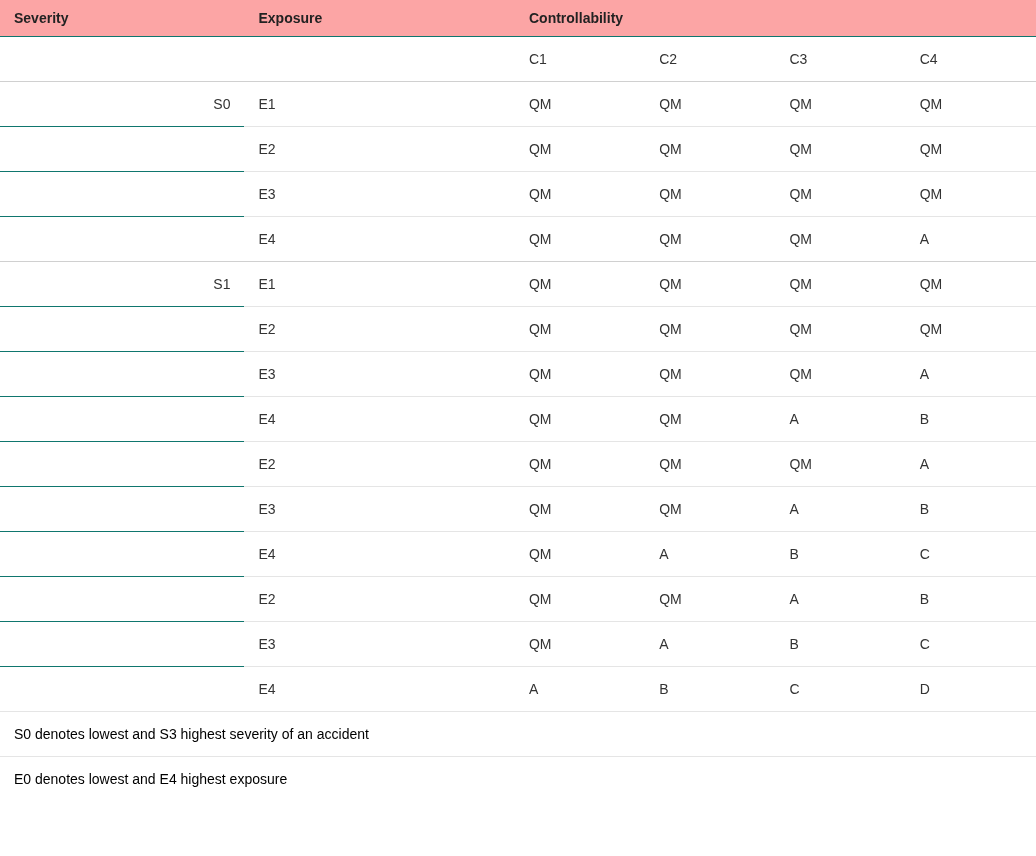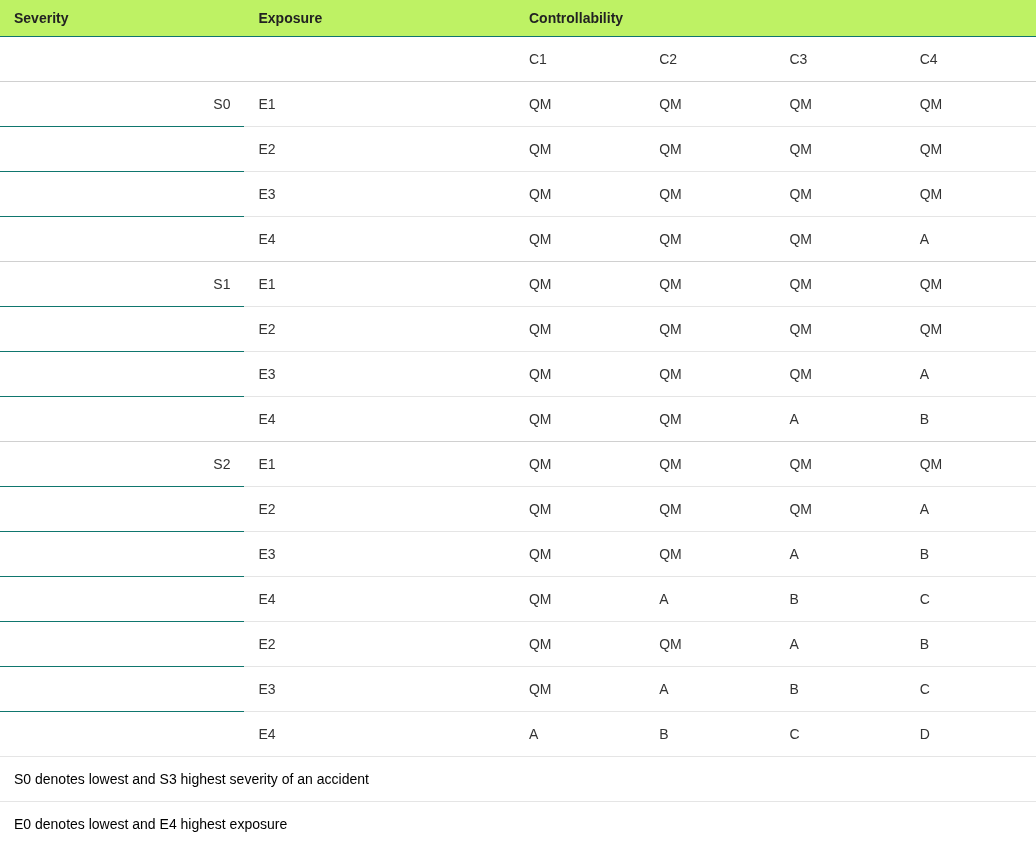--- a/index.html
+++ b/index.html
@@ -9,21 +9,21 @@
     color: #222;
     background: #fff;
     padding: 0;
   }
   table {
     width: 1036px;
     border-collapse: collapse;
     table-layout: fixed;
   }
   thead tr {
-    background: #bef264;
+    background: #fca5a5;
     padding-left: 8px;
   }
   th {
     text-align: left;
     font-weight: 600;
     padding: 10px 14px;
     color: #222;
     font-size: 14px;
   }
   td {
@@ -150,28 +150,20 @@
     </tr>
     <tr class="sub-row">
       <td class="severity-cell"></td>
       <td>E4</td>
       <td>QM</td>
       <td>QM</td>
       <td>A</td>
       <td>B</td>
     </tr>
 
-    <tr class="group-first">
-      <td class="severity-cell">S2</td>
-      <td>E1</td>
-      <td>QM</td>
-      <td>QM</td>
-      <td>QM</td>
-      <td>QM</td>
-    </tr>
     <tr class="sub-row">
       <td class="severity-cell"></td>
       <td>E2</td>
       <td>QM</td>
       <td>QM</td>
       <td>QM</td>
       <td>A</td>
     </tr>
     <tr class="sub-row">
       <td class="severity-cell"></td>

